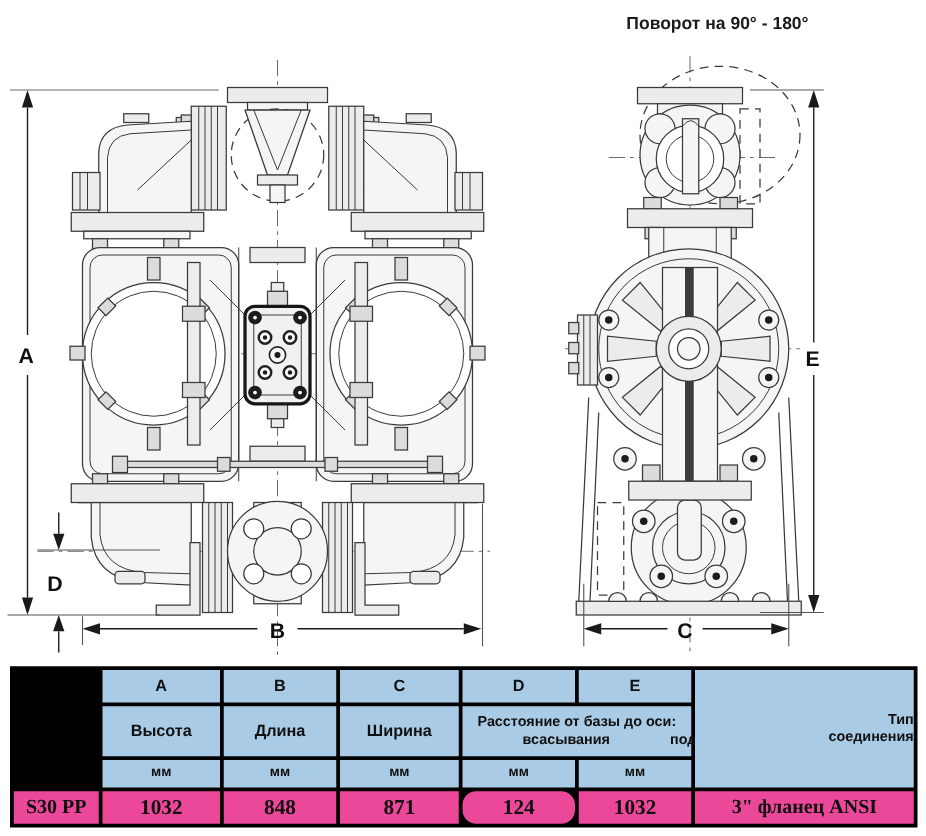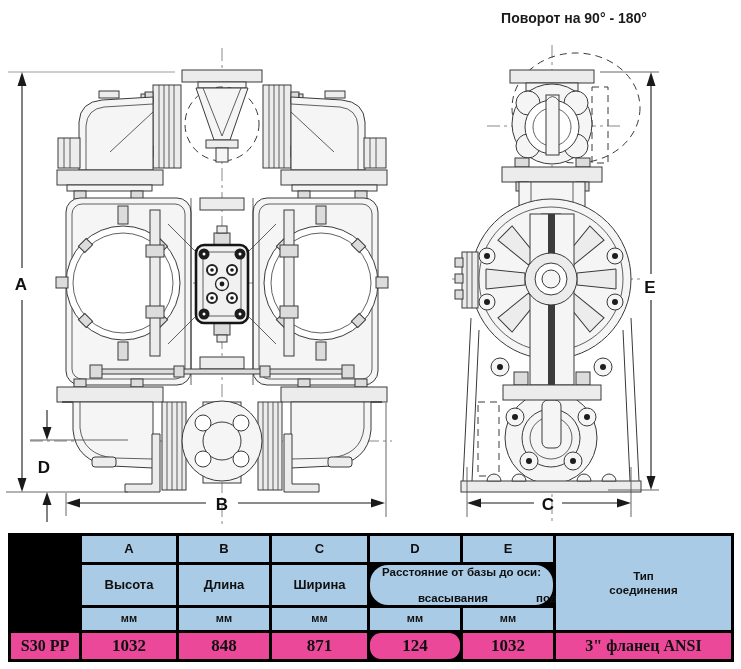--- a/index.html
+++ b/index.html
@@ -31,21 +31,21 @@
       grid-template-columns:68px 94px 90px 95px 90px 90px 1fr;
       grid-template-rows:26px 40px 22px 1fr;}
   .cell{background:#a9cbe6;display:flex;flex-direction:column;align-items:center;
         justify-content:center;text-align:center;color:#101010;
         font:bold 13px "Liberation Sans",sans-serif;line-height:1.25;}
   .cell.small{font-size:11.5px;}
   .cell.unit{font-size:11px;}
   .cell.data{background:#ec4899;font:bold 17px "Liberation Serif",serif;}
   .cell.data.model{font-size:16px;}
   .cell.data.conn{font-size:16px;}
-  .de-group{justify-content:space-between;border-radius:18px;}
+  .de-group{justify-content:center;}
   .de-line2{display:flex;width:100%;}
   .de-line2 span{flex:1;padding-left:48px;}
 </style>
 </head>
 <body>
 
 <div id="page">
 
   <div id="rot-note">Поворот на 90° - 180°</div>
 
@@ -393,21 +393,21 @@
         <span>подачи</span>
       </div>
     </div>
 
     <div class="cell unit" style="grid-column:2;grid-row:3;">мм</div>
     <div class="cell unit" style="grid-column:3;grid-row:3;">мм</div>
     <div class="cell unit" style="grid-column:4;grid-row:3;">мм</div>
     <div class="cell unit" style="grid-column:5;grid-row:3;">мм</div>
     <div class="cell unit" style="grid-column:6;grid-row:3;">мм</div>
 
-    <div class="cell small" style="grid-column:7;grid-row:1/4;">
+    <div class="cell small" style="grid-column:7;grid-row:1/4;align-items:flex-end;">
       <div>Тип</div>
       <div>соединения</div>
     </div>
 
     <div class="cell data model" style="grid-column:1;grid-row:4;">S30 PP</div>
     <div class="cell data" style="grid-column:2;grid-row:4;">1032</div>
     <div class="cell data" style="grid-column:3;grid-row:4;">848</div>
     <div class="cell data" style="grid-column:4;grid-row:4;">871</div>
     <div class="cell data" style="grid-column:5;grid-row:4;border-radius:11px;">124</div>
     <div class="cell data" style="grid-column:6;grid-row:4;">1032</div>

